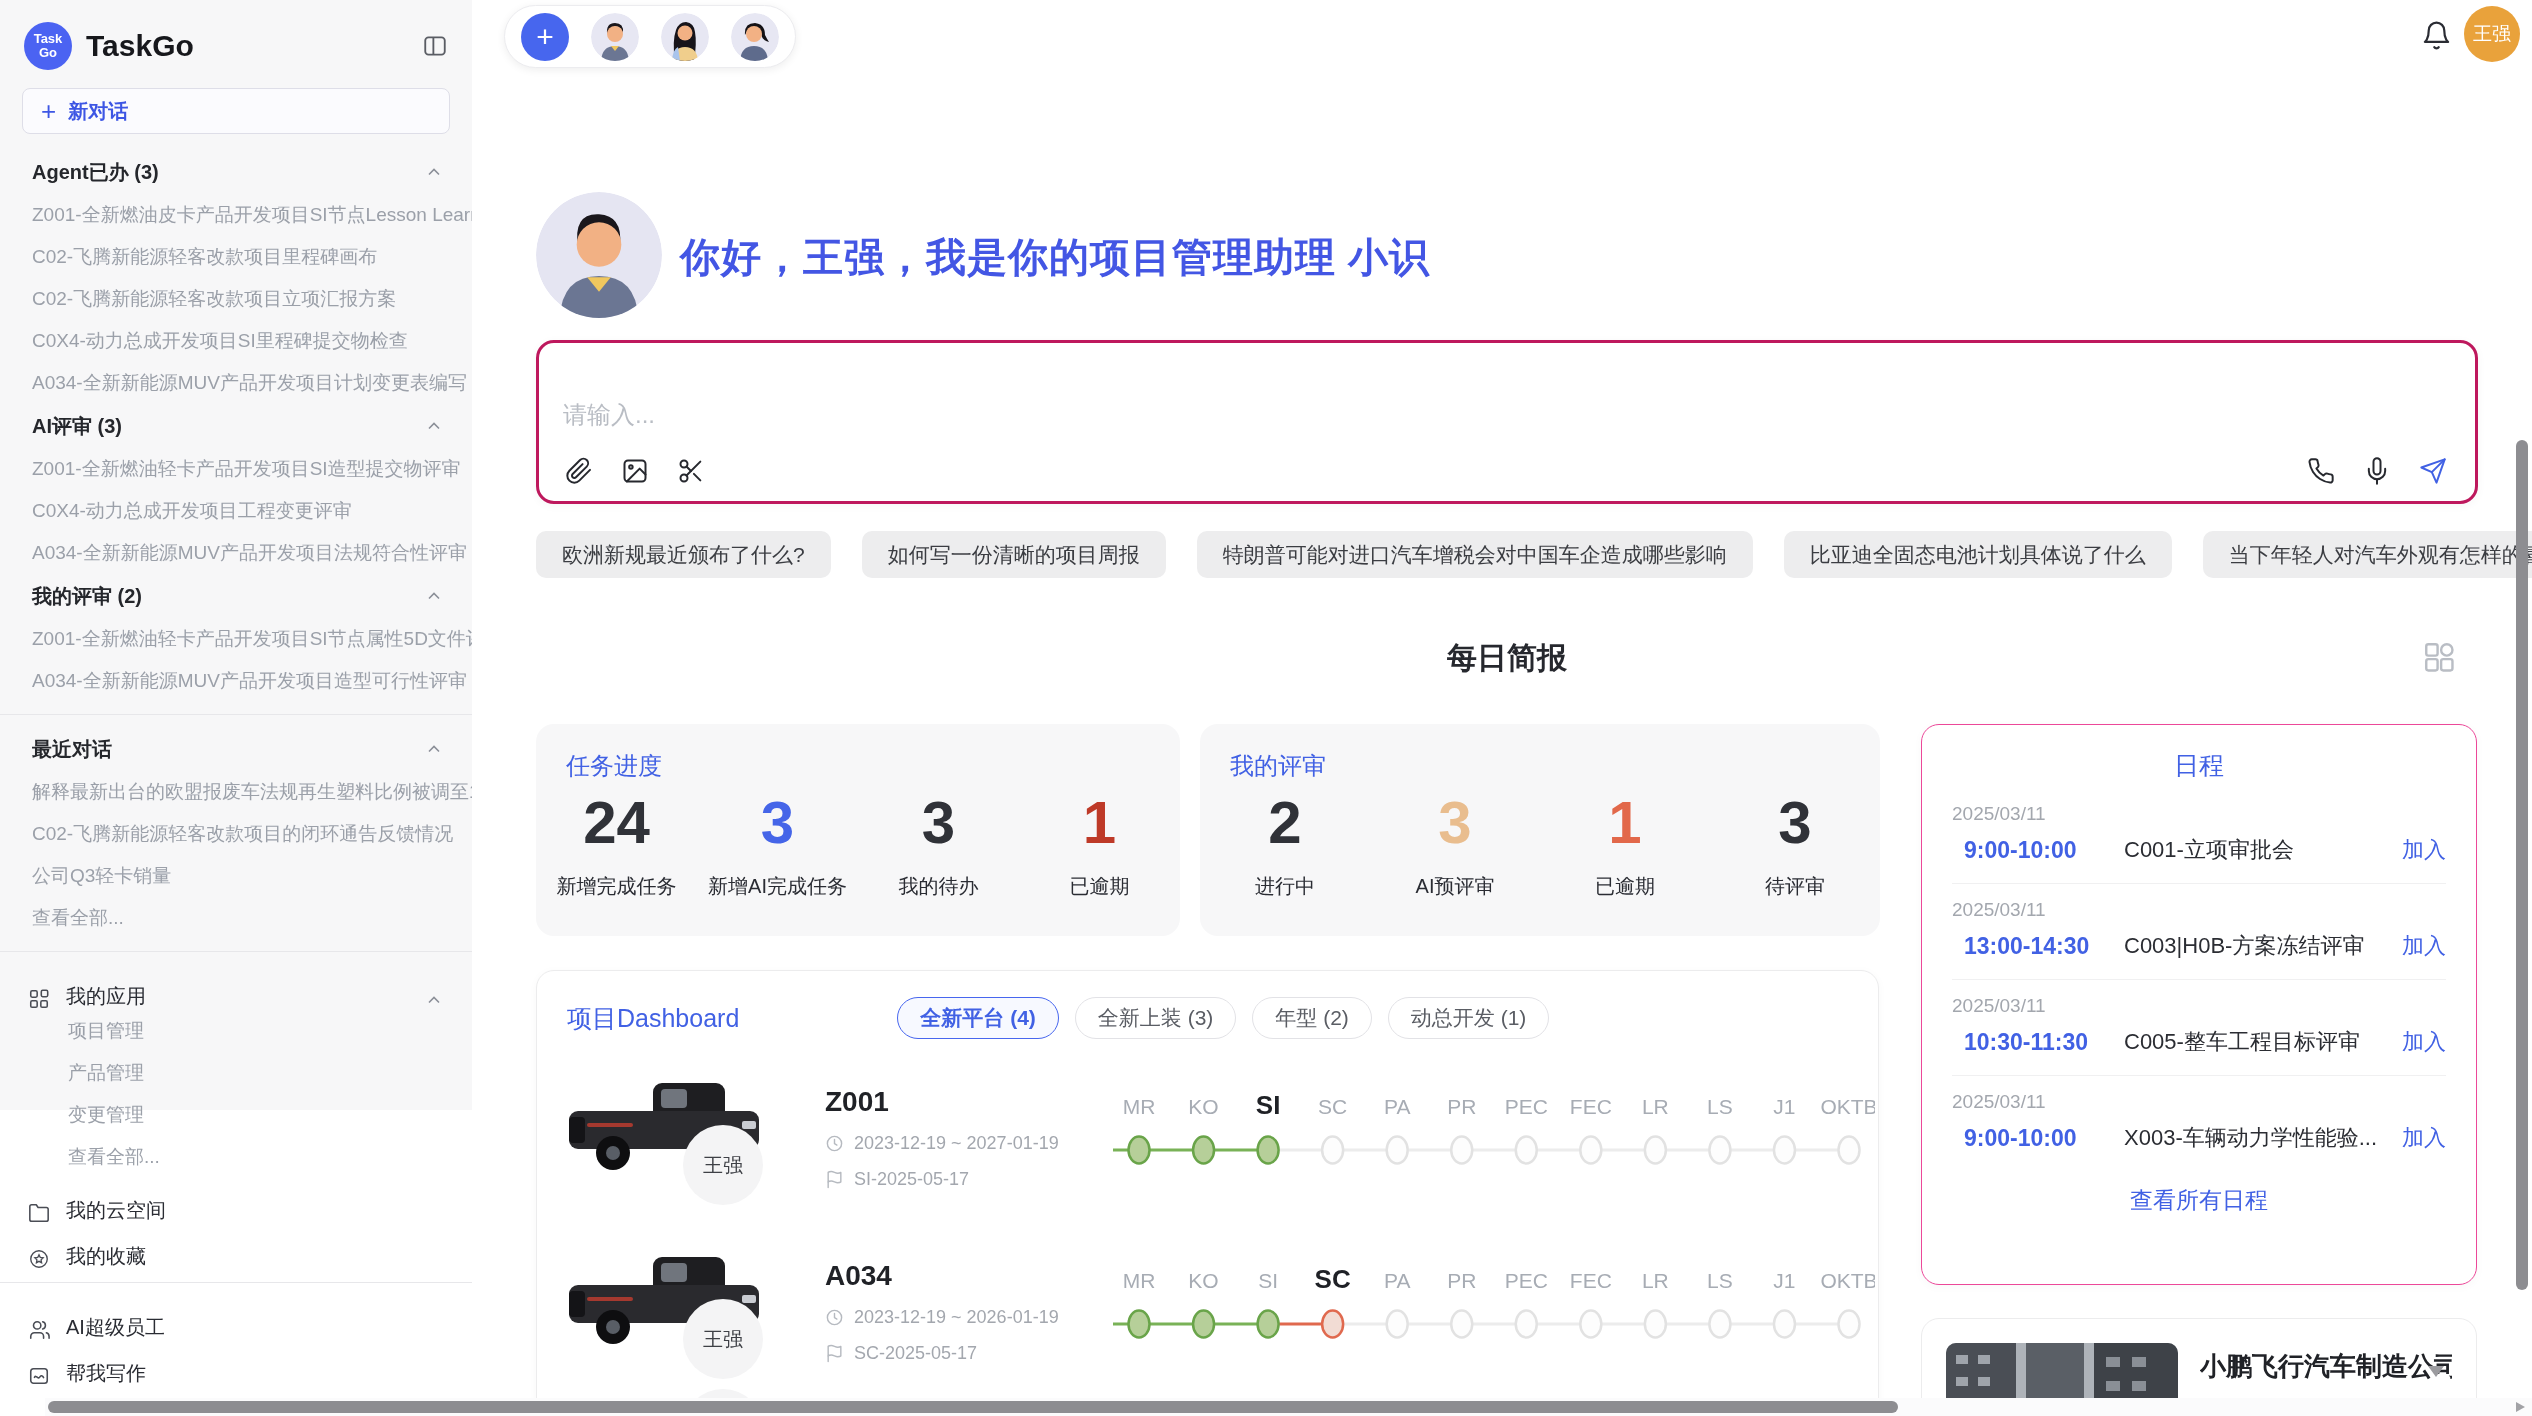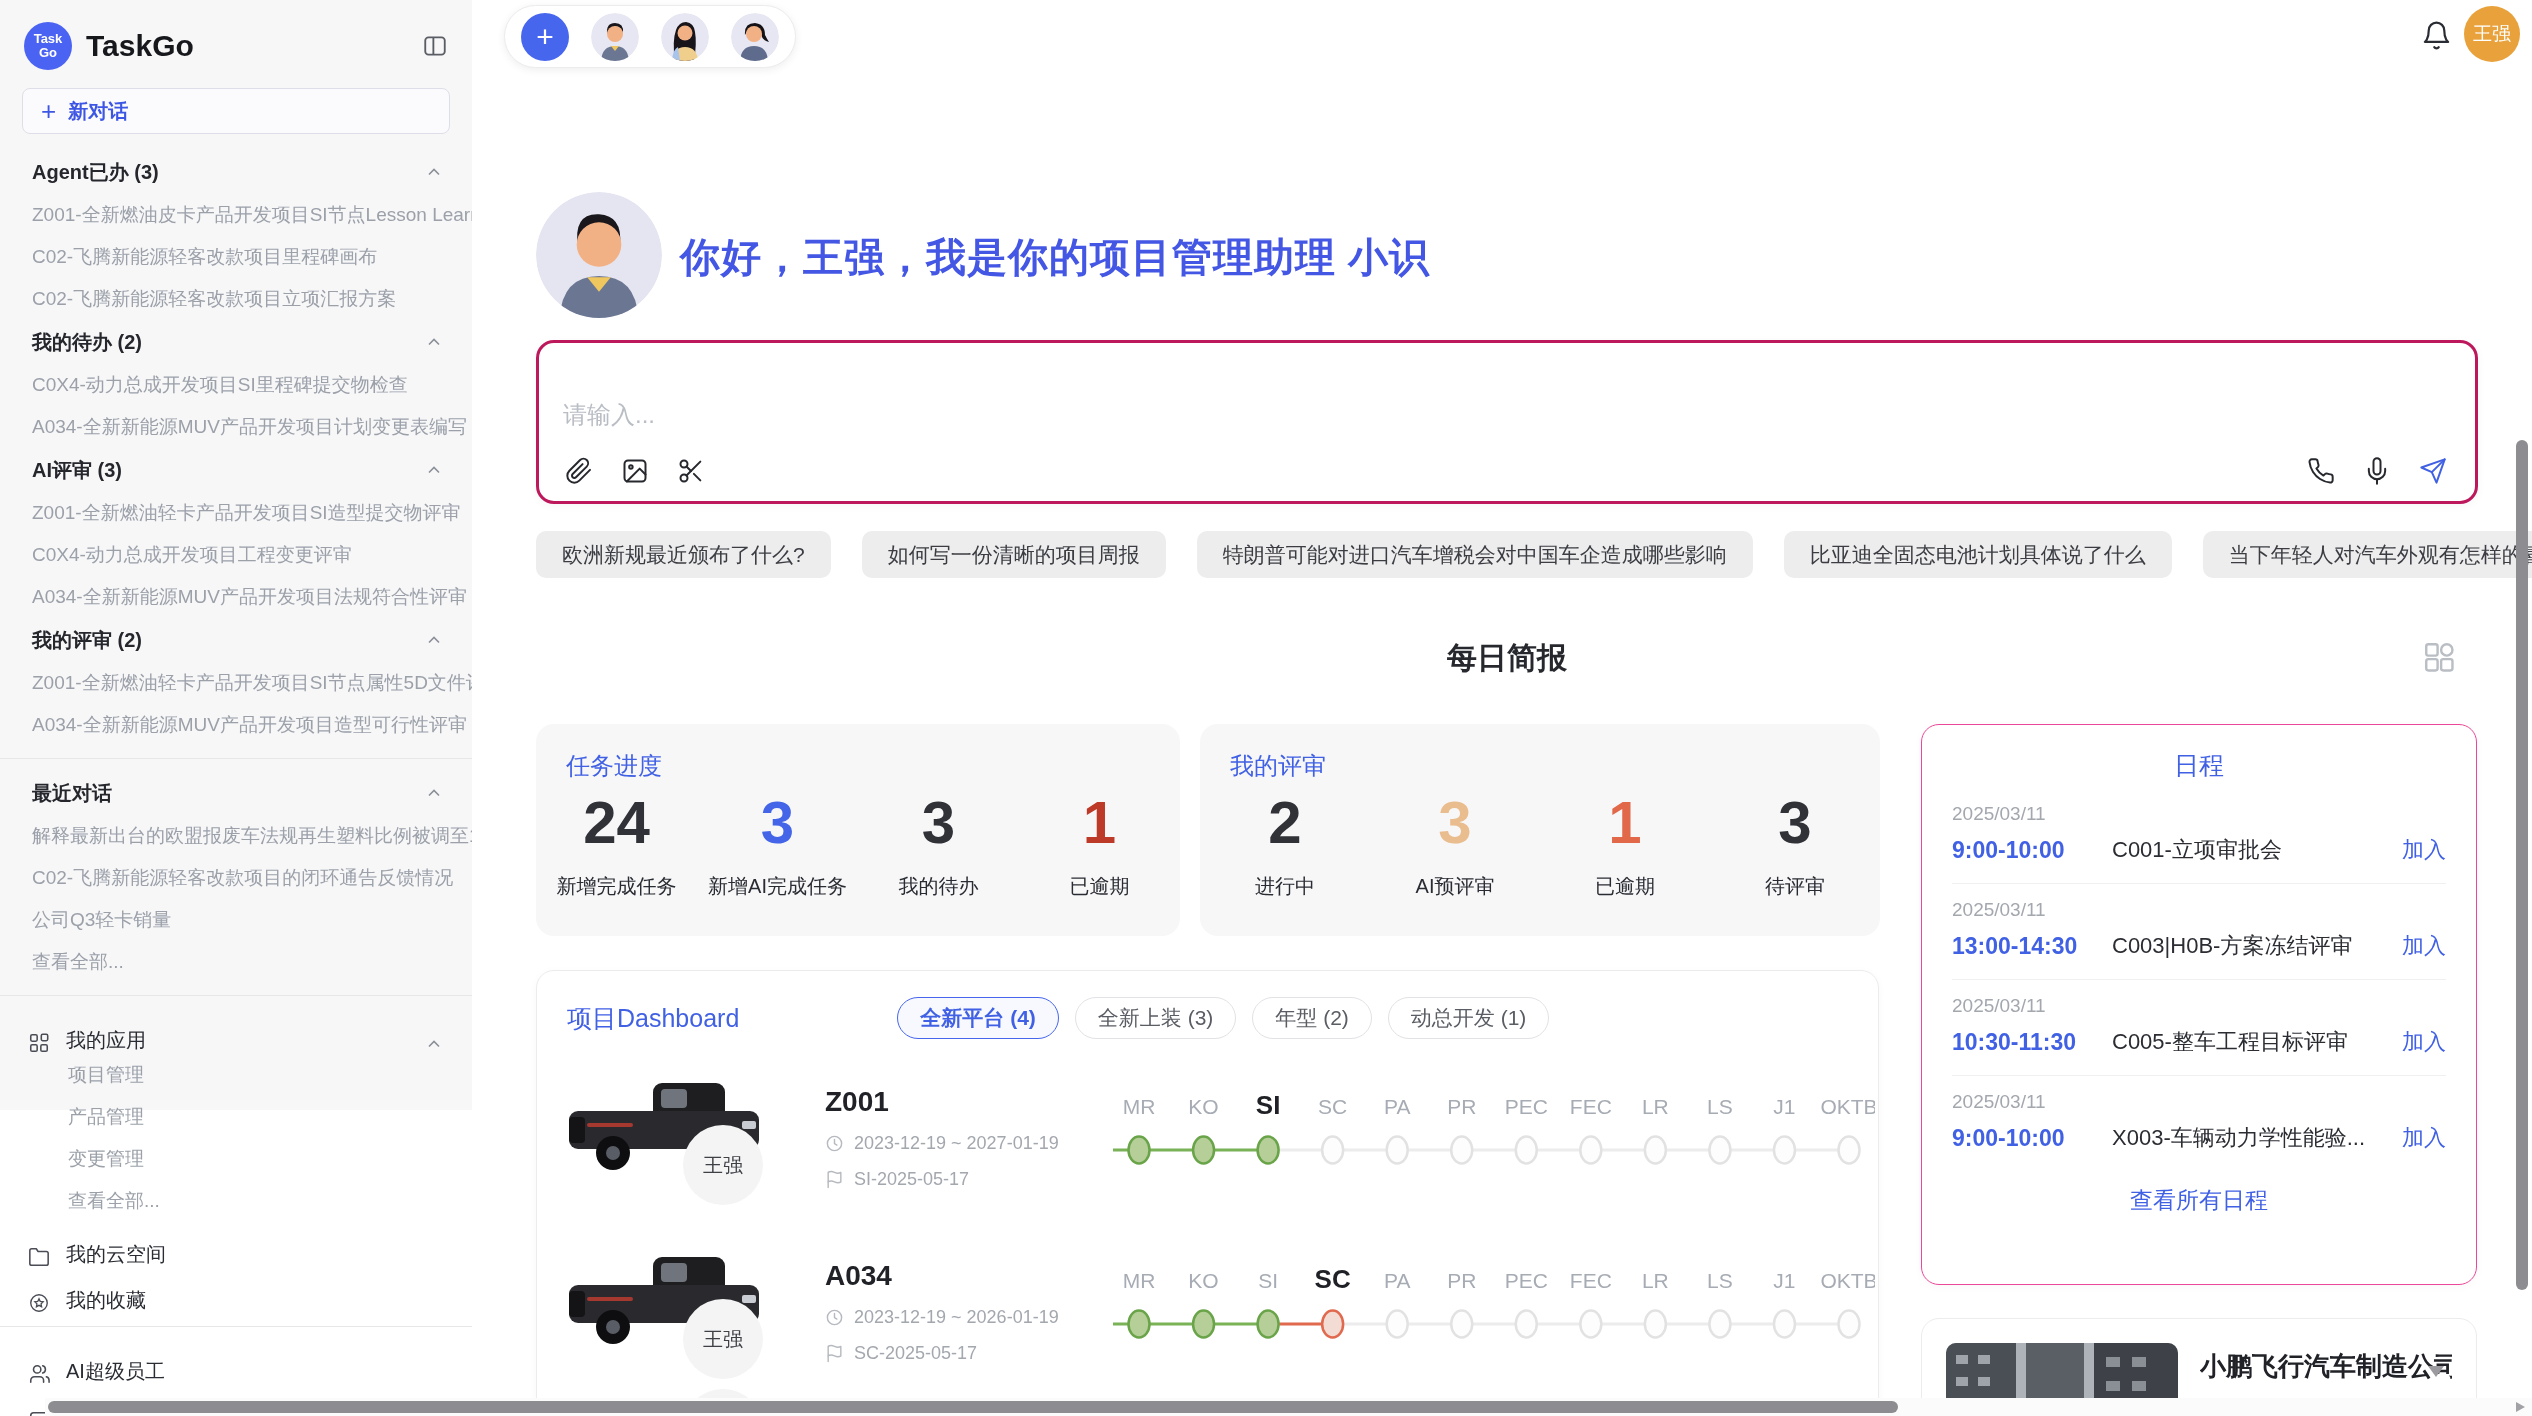--- a/index.html
+++ b/index.html
@@ -87,21 +87,21 @@
 
   .sched-card { position:absolute; left:1449px; top:724px; width:556px; height:561px;
                 background:#fff; border:1px solid #ec4899; border-radius:18px;
                 box-shadow:0 2px 10px rgba(0,0,0,.03); }
   .sched-title { text-align:center; font-size:25px; color:#4161E4; font-weight:500;
                  margin-top:24px; }
   .sched-list { margin:6px 30px 0 30px; }
   .sch-item { padding:15px 0 18px 0; border-bottom:1px solid #F0F0F1; }
   .sch-item:last-child { border-bottom:none; }
   .sch-date { font-size:19px; color:#A3A7AE; }
-  .sch-main { display:flex; align-items:center; margin-top:10px; }
+  .sch-main { display:flex; align-items:center; margin-top:10px;margin-left:12px; }
   .sch-time { width:160px; font-size:23px; font-weight:700; color:#4161E4; }
   .sch-event { flex:1; font-size:22px; color:#2B2D33; white-space:nowrap; overflow:hidden; }
   .sch-join { font-size:22px; color:#4161E4; cursor:pointer; }
   .sched-all { text-align:center; font-size:23px; color:#4161E4; margin-top:14px; cursor:pointer; }
 
   .dash-card { position:absolute; left:64px; top:970px; width:1343px; height:470px;
                background:#fff; border:1px solid #ECECED; border-radius:18px;
                box-shadow:0 2px 10px rgba(0,0,0,.03); overflow:hidden; }
   .dash-head { display:flex; align-items:center; margin:26px 0 0 30px; }
   .dash-title { font-size:25px; color:#4161E4; font-weight:500; }
@@ -171,26 +171,20 @@
   <div id="sb-scroll">
       <div class="sb-h">
         <span>Agent已办 (3)</span>
         <svg class="chev" viewBox="0 0 20 20" fill="none" stroke="#8B8F98" stroke-width="1.6">
           <polyline points="5,12.5 10,7.5 15,12.5"></polyline>
         </svg>
       </div>
       <div class="sb-item" title="Z001-全新燃油皮卡产品开发项目SI节点Lesson Learn报告">Z001-全新燃油皮卡产品开发项目SI节点Lesson Learn报告</div>
       <div class="sb-item" title="C02-飞腾新能源轻客改款项目里程碑画布">C02-飞腾新能源轻客改款项目里程碑画布</div>
       <div class="sb-item" title="C02-飞腾新能源轻客改款项目立项汇报方案">C02-飞腾新能源轻客改款项目立项汇报方案</div>
-      <div class="sb-h">
-        <span>我的待办 (2)</span>
-        <svg class="chev" viewBox="0 0 20 20" fill="none" stroke="#8B8F98" stroke-width="1.6">
-          <polyline points="5,12.5 10,7.5 15,12.5"></polyline>
-        </svg>
-      </div>
       <div class="sb-item" title="C0X4-动力总成开发项目SI里程碑提交物检查">C0X4-动力总成开发项目SI里程碑提交物检查</div>
       <div class="sb-item" title="A034-全新新能源MUV产品开发项目计划变更表编写">A034-全新新能源MUV产品开发项目计划变更表编写</div>
       <div class="sb-h">
         <span>AI评审 (3)</span>
         <svg class="chev" viewBox="0 0 20 20" fill="none" stroke="#8B8F98" stroke-width="1.6">
           <polyline points="5,12.5 10,7.5 15,12.5"></polyline>
         </svg>
       </div>
       <div class="sb-item" title="Z001-全新燃油轻卡产品开发项目SI造型提交物评审">Z001-全新燃油轻卡产品开发项目SI造型提交物评审</div>
       <div class="sb-item" title="C0X4-动力总成开发项目工程变更评审">C0X4-动力总成开发项目工程变更评审</div>

